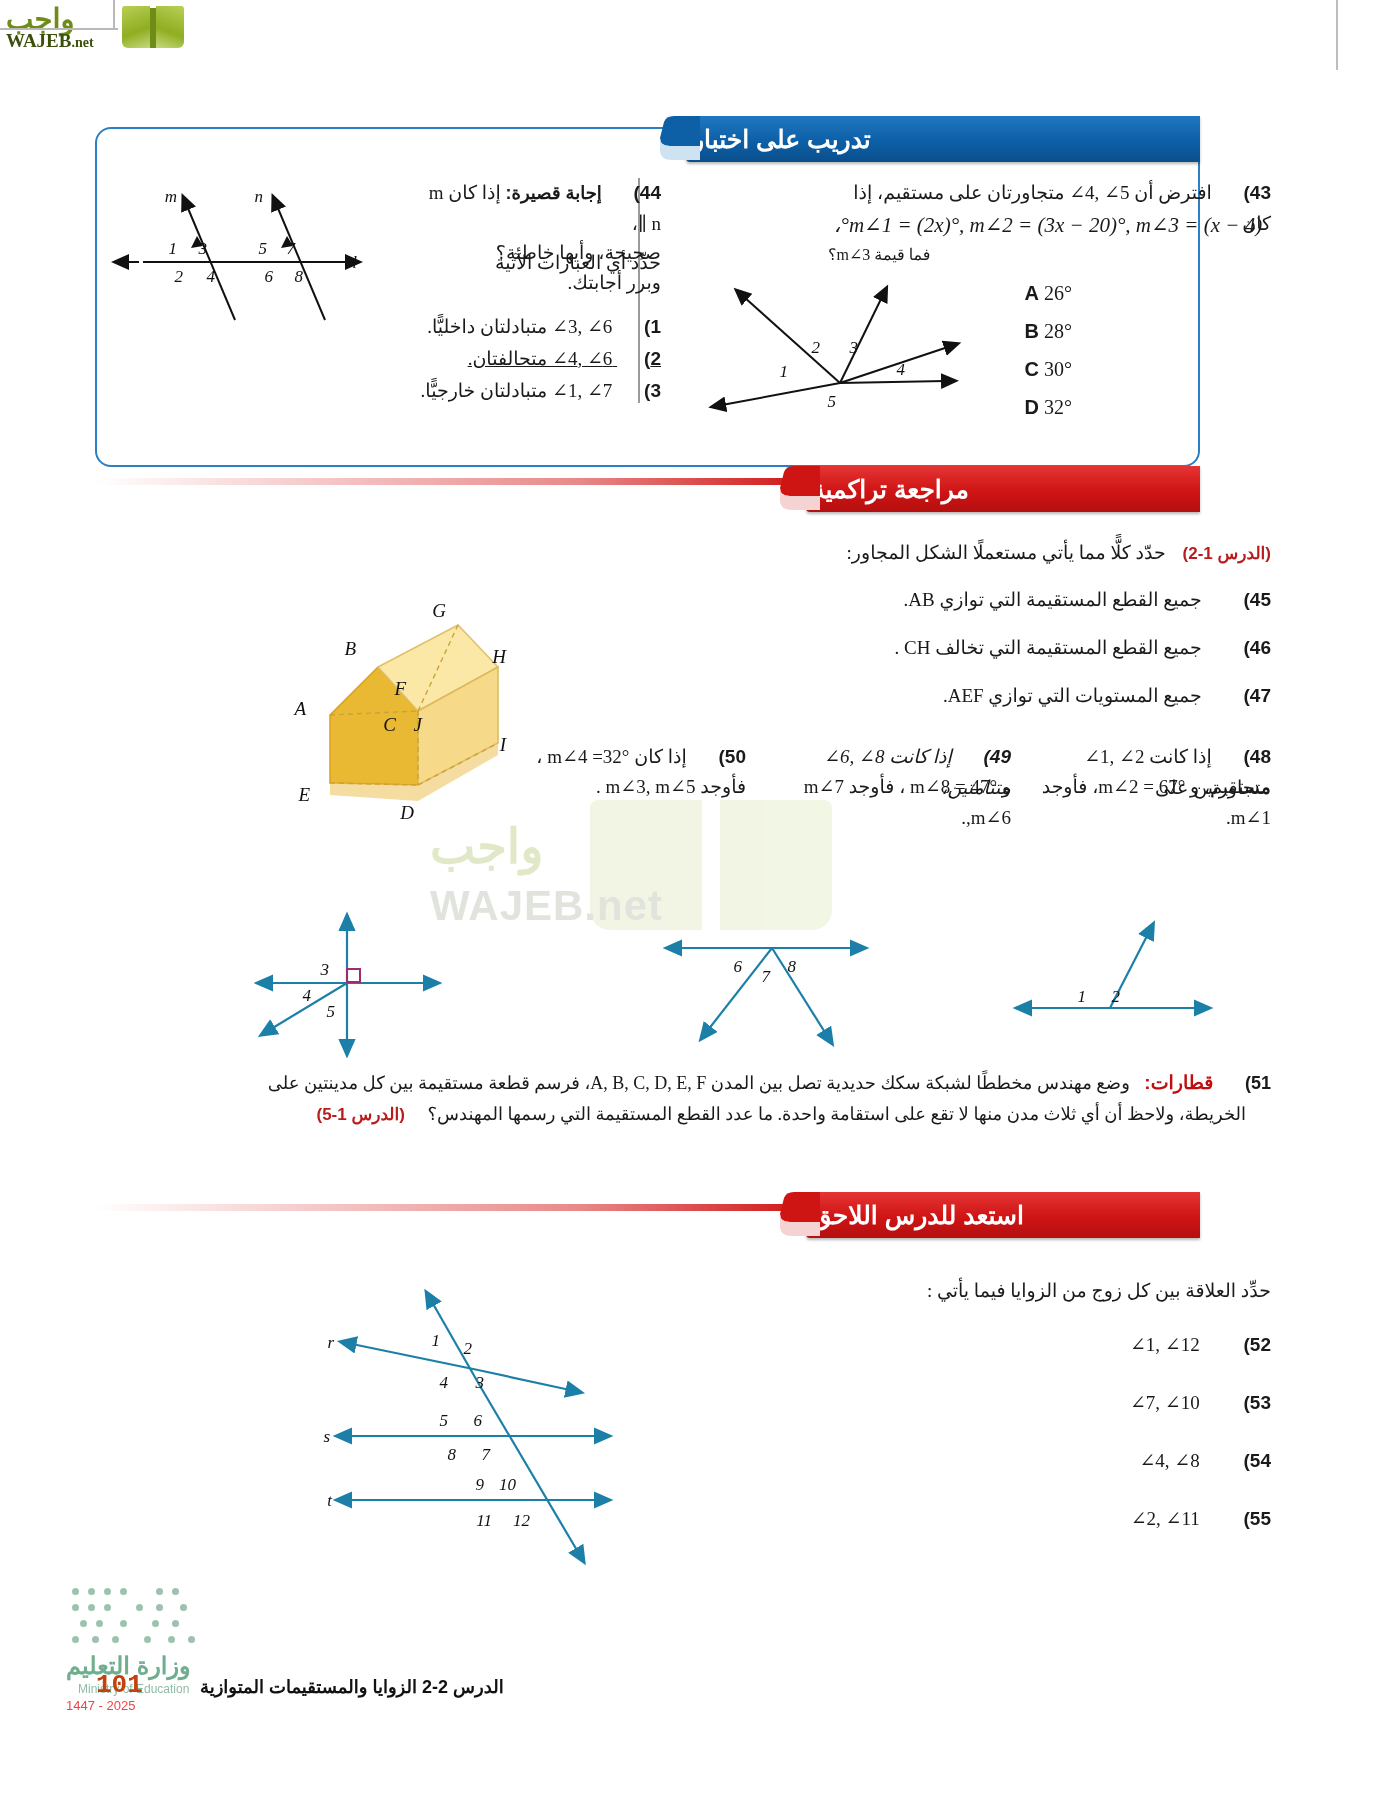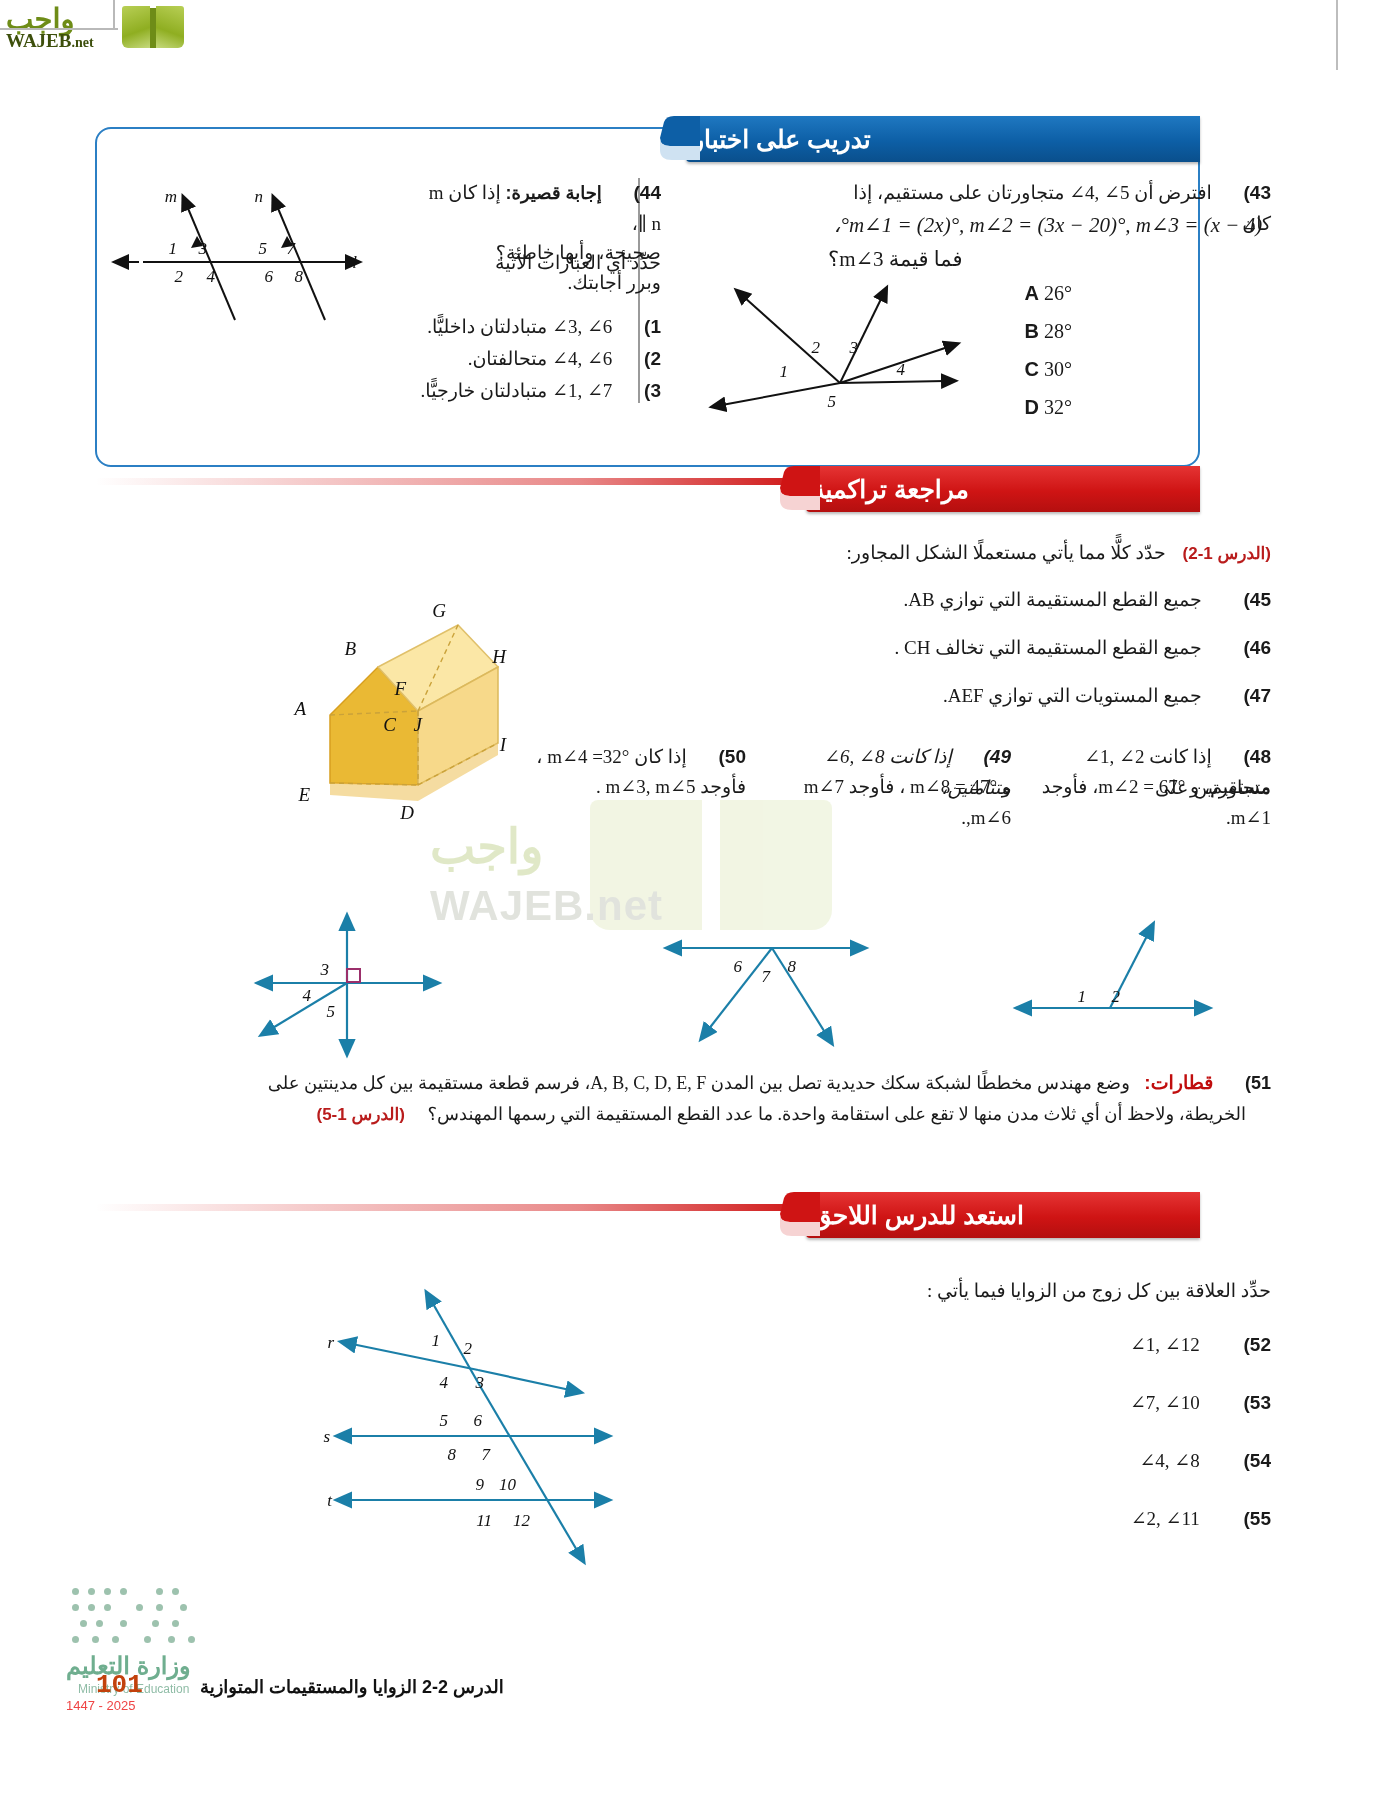--- a/index.html
+++ b/index.html
@@ -114,21 +114,21 @@
   <path d="M40,30 L10,30 Q0,30 0,22 L0,34 Q0,44 12,44 L40,44 Z" fill="#cfe2f2"></path>
 </svg>
 
 <div class="ptxt ar" style="right:125px;top:178px;width:450px;">
   <span class="qnum">43)</span>
   <span>افترض أن 5∠ ,4∠ متجاورتان على مستقيم، إذا كان</span>
 </div>
 <div class="ptxt" style="right:128px;top:208px;width:440px;text-align:center;font-size:21px;font-style:italic;">
   <span>m∠1 = (2x)°, m∠2 = (3x − 20)°, m∠3 = (x − 4)°،</span>
 </div>
-<div class="ptxt ar" style="right:128px;top:242px;width:440px;text-align:left;font-size:21px;">
+<div class="ptxt ar" style="right:128px;top:242px;width:440px;text-align:left;font-size:16px;">
   <span>فما قيمة m∠3؟</span>
 </div>
 
 <div class="choice" style="right:310px;top:282px;">
   <b>A</b>
   <span style="margin-right:14px;">26°</span>
 </div>
 <div class="choice" style="right:310px;top:320px;">
   <b>B</b>
   <span style="margin-right:14px;">28°</span>
@@ -172,21 +172,21 @@
   <span>إذا كان m ∥ n،</span>
 </div>
 <div class="ltxt ar" style="right:735px;top:208px;width:220px;margin-top:40px;"><span>حدِّد أي العبارات الآتية</span></div>
 <div class="ltxt ar" style="right:735px;top:238px;width:220px;"><span>صحيحة، وأيها خاطئة؟</span></div>
 <div class="ltxt ar" style="right:735px;top:268px;width:220px;"><span>وبرر أجابتك.</span></div>
 
 <div class="ltxt ar" style="right:735px;top:312px;width:255px;">
   <span class="qnum">1)</span>
   <span>6∠ ,3∠ متبادلتان داخليًّا.</span>
 </div>
-<div class="ltxt ar" style="right:735px;top:344px;width:255px;">
+<div class="ltxt ar" style="right:735px;top:344px;width:255px;text-decoration:underline;">
   <span class="qnum">2)</span>
   <span>6∠ ,4∠ متحالفتان.</span>
 </div>
 <div class="ltxt ar" style="right:735px;top:376px;width:255px;">
   <span class="qnum">3)</span>
   <span>7∠ ,1∠ متبادلتان خارجيًّا.</span>
 </div>
 
 <svg style="left:135px;top:188px;" width="240" height="140">
   <defs>

